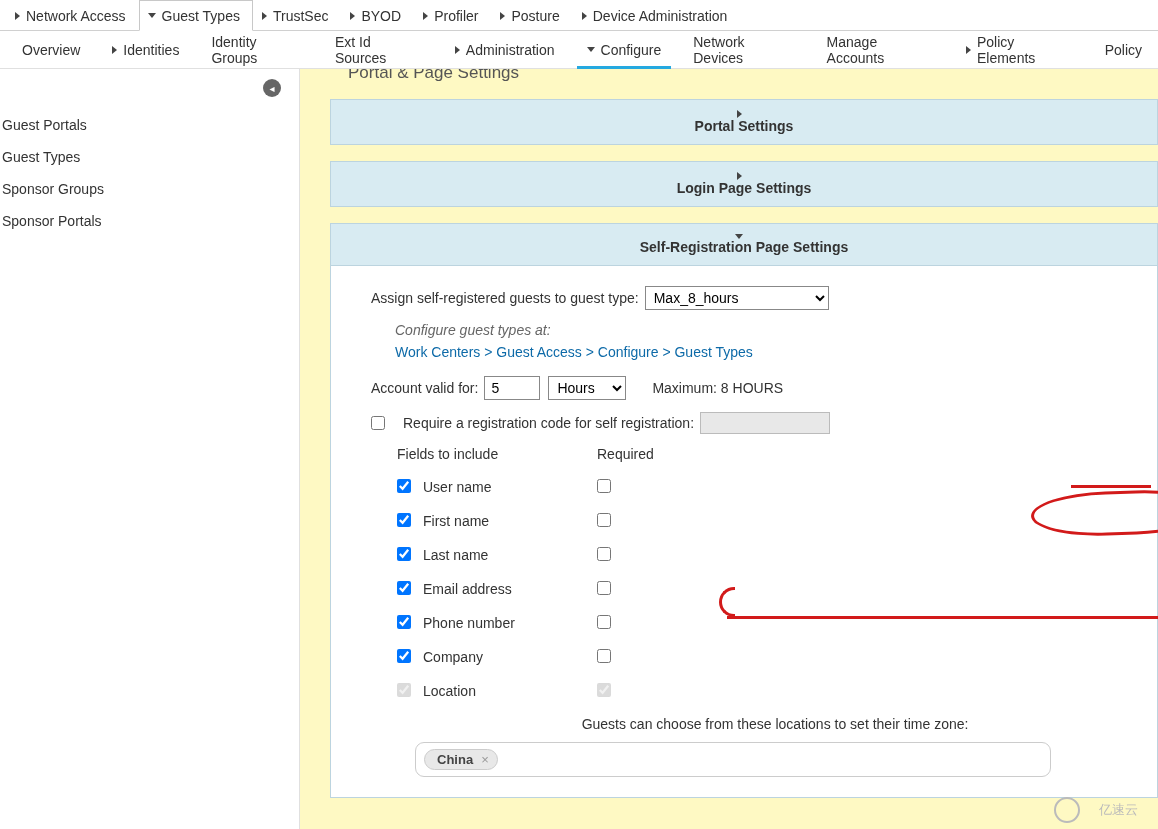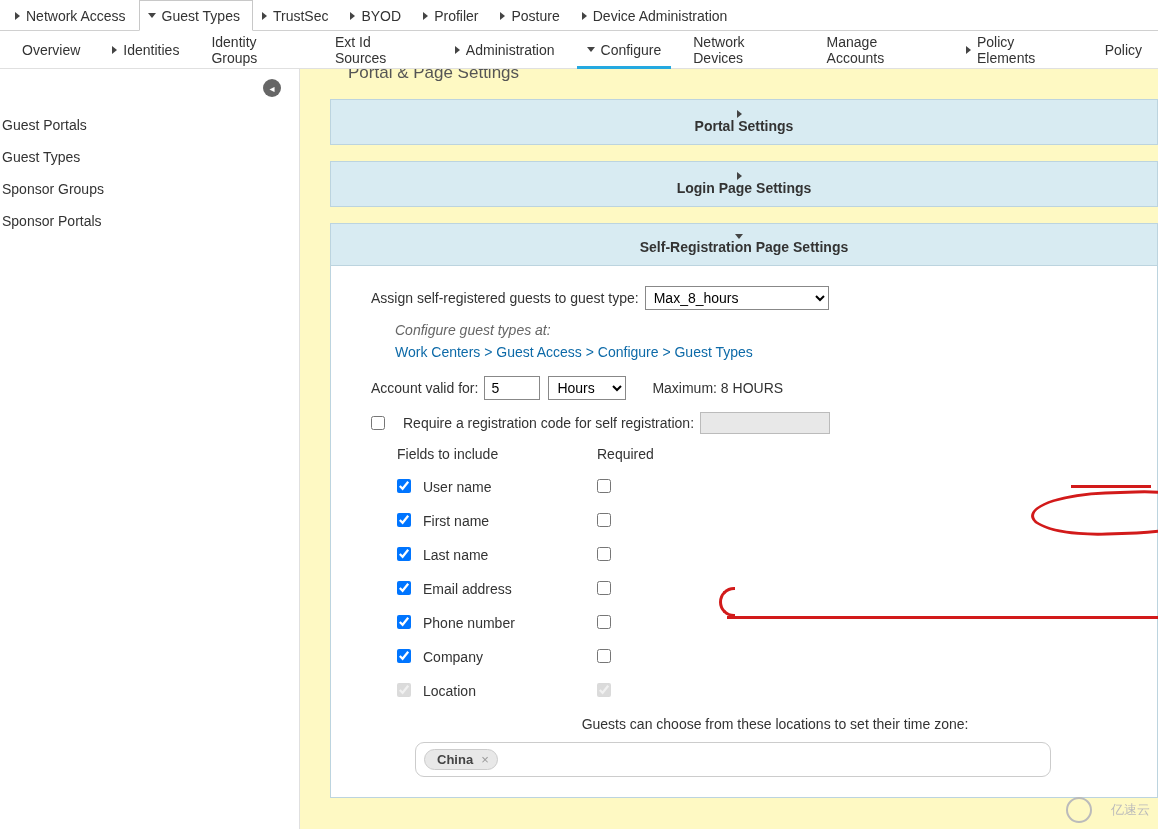--- a/index.html
+++ b/index.html
@@ -240,21 +240,21 @@
     position: absolute;
     width: 16px; height: 30px;
     border: 3px solid #d21a1a;
     border-right: none;
     border-radius: 30px 0 0 30px;
     left: 388px; top: 321px;
     pointer-events: none;
   }
   .watermark {
     position: absolute;
-    right: 8px; bottom: 6px;
+    right: 20px; bottom: 6px;
     font-size: 13px;
     color: #bbb;
     display: flex;
     align-items: center;
     gap: 19px;
   }
   .watermark .globe {
     width: 26px; height: 26px;
     border: 2px solid #bbb;
     border-radius: 50%;

